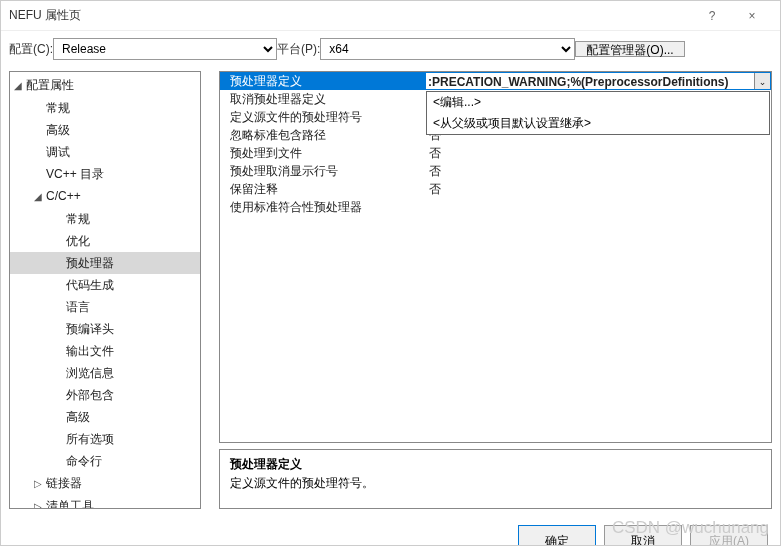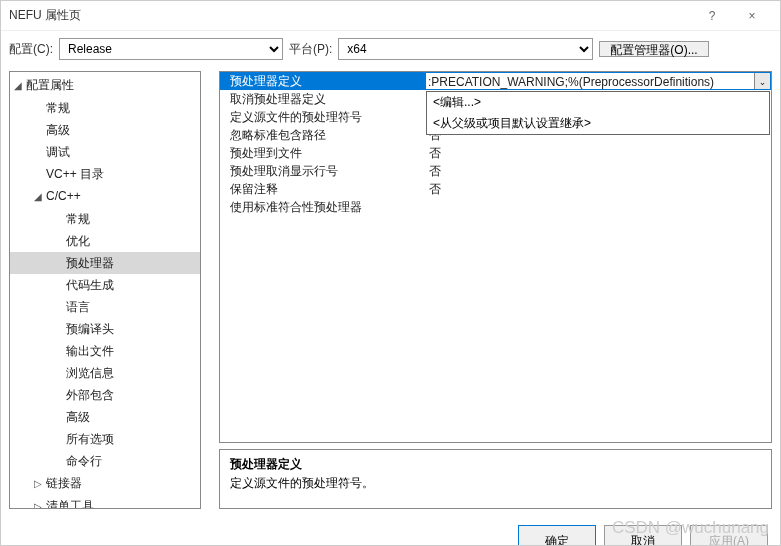--- a/index.html
+++ b/index.html
@@ -1,20 +1,20 @@
 <!DOCTYPE html>
 <html><head>
 <meta charset="utf-8">
 <style>
 * { box-sizing: border-box; margin: 0; padding: 0; font-family: "Microsoft YaHei", "Segoe UI", sans-serif; font-size: 12px; }
 body { background: #fff; width: 781px; height: 546px; overflow: hidden; border: 1px solid #ccc; }
 .titlebar { height: 30px; display: flex; align-items: center; padding: 0 8px; background: #fff; border-bottom: 1px solid #eee; }
 .titlebar .title { flex: 1; color: #333; }
 .titlebar .tbtn { width: 40px; height: 28px; text-align: center; line-height: 28px; color: #666; cursor: pointer; }
-.toolbar { height: 36px; display: flex; align-items: center; padding: 4px 8px; gap: 6px; }
+.toolbar { height: 36px; display: flex; align-items: center; padding: 4px 8px; }
 .toolbar label { color: #333; }
 .toolbar select { height: 22px; border: 1px solid #999; background: #fff; padding: 0 4px; }
 .toolbar .sel-config { width: 224px; }
 .toolbar .sel-platform { width: 255px; }
 .toolbar button { height: 16px; padding: 0 10px; border: 1px solid #999; background: #f0f0f0; cursor: pointer; }
 .main { display: flex; height: 442px; padding: 4px 8px 0 8px; gap: 18px; }
 .tree { width: 192px; border: 1px solid #888; overflow-y: auto; background: #fff; padding: 2px 0; position: relative; }
 .tree::-webkit-scrollbar { width: 16px; }
 .tree::-webkit-scrollbar-track { background: #f0f0f0; }
 .tree::-webkit-scrollbar-thumb { background: #c0c0c0; border: 1px solid #a0a0a0; }
@@ -25,21 +25,21 @@
 .tree-item.selected { background: #d8d8d8; }
 .tree-item .arrow { display: inline-block; width: 10px; margin-left: -12px; margin-right: 2px; font-size: 10px; color: #555; }
 .rightpane { flex: 1; display: flex; flex-direction: column; gap: 6px; }
 .grid { flex: 1; border: 1px solid #888; background: #fff; position: relative; }
 .grid-row { display: flex; height: 18px; line-height: 18px; }
 .grid-row .cell-name { width: 205px; padding-left: 10px; color: #222; }
 .grid-row .cell-val { flex: 1; padding-left: 4px; color: #222; }
 .grid-row.selected .cell-name { background: #0078d7; color: #fff; }
 .grid-row.selected .cell-val { position: relative; }
 .sel-input { position: absolute; left: 0; right: 0; top: 0; height: 18px; border: 1px solid #0078d7; background: #fff; display: flex; }
-.sel-input .txt { flex: 1; padding-left: 2px; overflow: hidden; white-space: nowrap; font-weight: normal; }
+.sel-input .txt { flex: 1; padding-left: 2px; overflow: hidden; white-space: nowrap; font-weight: bold; }
 .sel-input .dd { width: 16px; border-left: 1px solid #888; background: #e8e8e8; text-align: center; cursor: pointer; font-size: 9px; }
 .dropdown { position: absolute; left: 206px; right: 1px; top: 19px; border: 1px solid #666; background: #fff; z-index: 10; }
 .dropdown .dd-item { padding: 2px 6px; cursor: pointer; }
 .desc { height: 60px; border: 1px solid #888; padding: 6px 10px; background: #fff; }
 .desc .dtitle { font-weight: bold; margin-bottom: 2px; }
 .footer { height: 36px; display: flex; justify-content: flex-end; align-items: center; gap: 8px; padding: 0 12px; }
 .footer button { width: 78px; height: 32px; border: 1px solid #999; background: #f0f0f0; cursor: pointer; margin-top: 28px; }
 .footer button.default { border: 1px solid #0078d7; }
 .footer button:disabled { color: #aaa; }
 .watermark { position: absolute; right: 12px; bottom: 8px; color: #ccc; font-size: 17px; pointer-events: none; }

